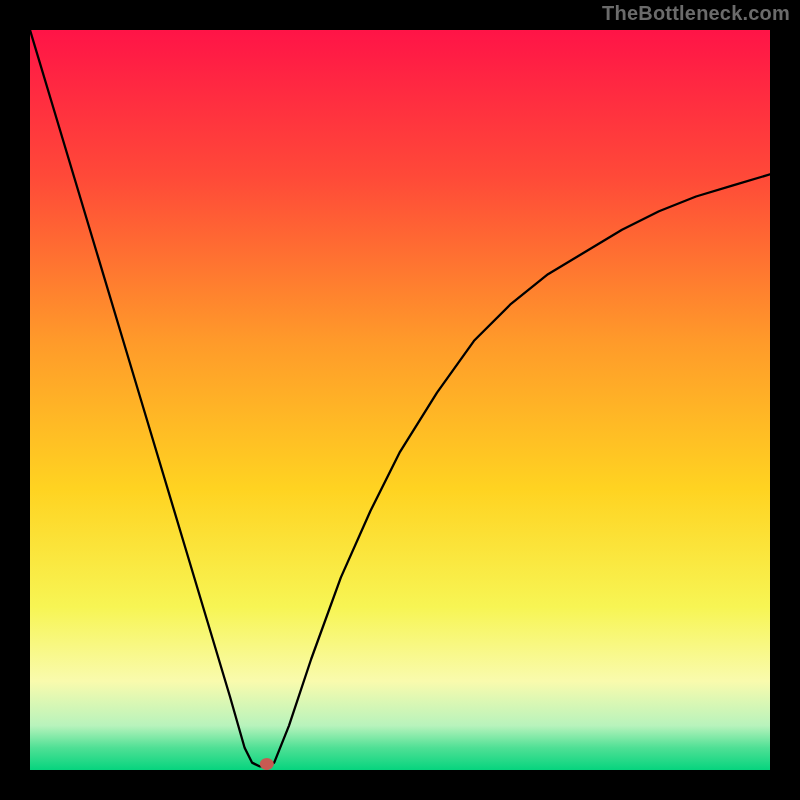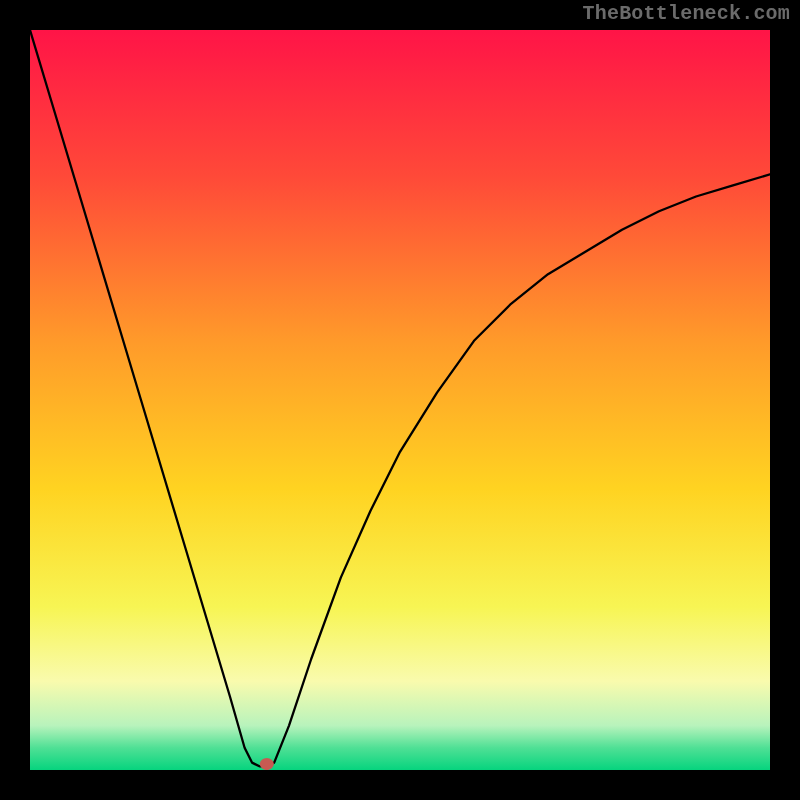--- a/index.html
+++ b/index.html
@@ -9,21 +9,20 @@
     height: 800px;
     background: #000;
     font-family: Arial, Helvetica, sans-serif;
     overflow: hidden;
   }
   .frame {
     position: relative;
     width: 800px;
     height: 800px;
     background: #000;
-    font-family: Liberation Mono, monospace;
   }
   .attribution {
     position: absolute;
     top: 2px;
     right: 10px;
     color: #6b6b6b;
     font-size: 20px;
     font-weight: 600;
     letter-spacing: 0.2px;
   }

